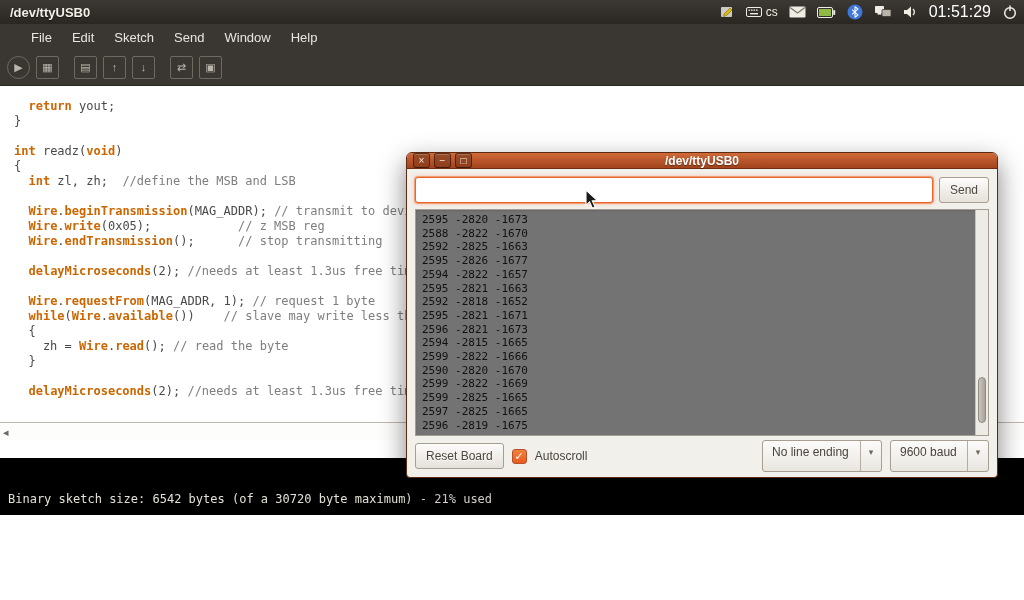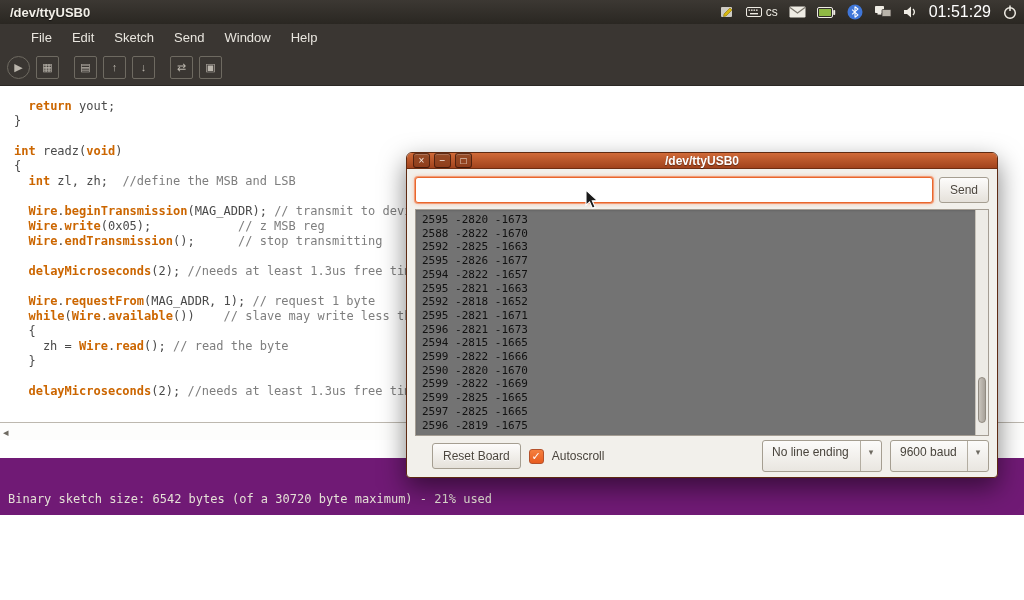--- a/index.html
+++ b/index.html
@@ -39,42 +39,42 @@
   .tok-kw { color:#cc6600; font-weight:bold; }
   .tok-fn { color:#cc6600; font-weight:bold; }
   .tok-cm { color:#7e7e7e; }
   .editor-hscroll { position:absolute; left:0; right:0; top:336px; border-top:1px solid #bdb8af; height:18px; background:#fdfdfc; }
   .hscroll-left { position:absolute; left:3px; top:3px; font-size:11px; color:#6e6a61; }
 
   
   .statusbar { height:29px; background:linear-gradient(#f66511,#e84c04); color:#fff; font-size:13px; line-height:29px; padding-left:8px; }
 
   
-  .console { height:57px; background:#701a75; color:#e4e0d6; font-family:"DejaVu Sans Mono", monospace; font-size:12px; padding:34px 8px 5px 8px; }
+  .console { height:57px; background:#000000; color:#e4e0d6; font-family:"DejaVu Sans Mono", monospace; font-size:12px; padding:34px 8px 5px 8px; }
 
   
   .footer { height:26px; background:#3f3b36; border-top:1px solid #56524b; display:flex; align-items:center; padding:0 8px; }
   .footer-line { color:#dcd8d0; font-size:11px; }
   .footer-board { margin-left:auto; color:#a8a29a; font-size:11px; }
 
   
   .sm-window { position:absolute; left:406px; top:152px; width:592px; height:326px; border:1px solid #5e2a12; border-radius:6px 6px 4px 4px; box-shadow:0 10px 26px rgba(0,0,0,.5); background:#f2f0eb; display:flex; flex-direction:column; z-index:20; }
   .sm-titlebar { height:24px; background:linear-gradient(#d06a38,#a1431d); border-radius:5px 5px 0 0; position:relative; display:flex; align-items:center; border-bottom:1px solid #6f2e12; }
   .sm-title { position:absolute; left:0; right:0; text-align:center; color:#fff; font-size:12px; font-weight:bold; text-shadow:0 1px 1px rgba(0,0,0,.45); }
   .winbtns { display:flex; gap:4px; margin-left:6px; z-index:2; }
   .winbtn { width:17px; height:15px; border:1px solid rgba(30,8,2,.55); border-radius:3px; background:linear-gradient(rgba(0,0,0,.28),rgba(0,0,0,.12)); color:#f7ebe3; font-size:10px; line-height:13px; text-align:center; padding:0; box-shadow:inset 0 1px 0 rgba(255,255,255,.22); }
   .sm-body { flex:1; display:flex; flex-direction:column; gap:6px; padding:8px; }
   .sm-input-row { display:flex; gap:6px; }
   .sm-input { flex:1; height:26px; border:1px solid #e8672c; border-radius:3px; box-shadow:0 0 0 1px rgba(242,112,56,.55), 0 0 4px rgba(242,112,56,.6); padding:0 7px; font-size:12px; font-family:"Liberation Sans", sans-serif; background:#fff; color:#333; outline:none; }
   .btn { background:linear-gradient(#fdfcfb,#e5e1da); border:1px solid #a59e91; border-radius:3px; color:#4c463e; font-size:12px; text-shadow:0 1px 0 rgba(255,255,255,.8); padding:0 10px; height:26px; }
   .sm-output-wrap { flex:1; position:relative; background:#737373; border:1px solid #a49d93; box-shadow:inset 0 1px 2px rgba(0,0,0,.12); overflow:hidden; }
   .sm-output { padding:3px 6px; font-family:"DejaVu Sans Mono", monospace; font-size:11px; line-height:13.7px; color:#111; }
   .sm-scrollbar { position:absolute; top:0; right:0; bottom:0; width:13px; background:#edebe6; border-left:1px solid #c6c1b8; }
   .sm-thumb { position:absolute; left:2px; width:8px; top:167px; height:46px; border-radius:4px; background:linear-gradient(90deg,#c9c4bc,#a8a29a); border:1px solid #918b81; }
-  .sm-bottom-row { display:flex; align-items:center; gap:8px; height:28px;margin-left:17px; }
+  .sm-bottom-row { display:flex; align-items:center; gap:8px; height:28px; }
   .checkbox { width:15px; height:15px; background:linear-gradient(#f5803f,#e85c1f); border:1px solid #b5522b; border-radius:3px; color:#fff; font-size:11px; line-height:13px; text-align:center; }
   .chk-label { font-size:12px; color:#49443c; }
   .spacer { flex:1; }
   .combo { display:flex; height:32px; border:1px solid #a59e91; border-radius:3px; background:linear-gradient(#fcfbfa,#e9e6e0); overflow:hidden; }
   .combo-text { padding:0 9px; font-size:12px; color:#49443c; line-height:22px; }
   .combo-arrow { width:21px; border-left:1px solid #b3ada1; text-align:center; font-size:9px; color:#6e6a61; line-height:22px; }
   .combo1 .combo-text { min-width:97px; }
   .combo2 .combo-text { min-width:76px; }
 
   

